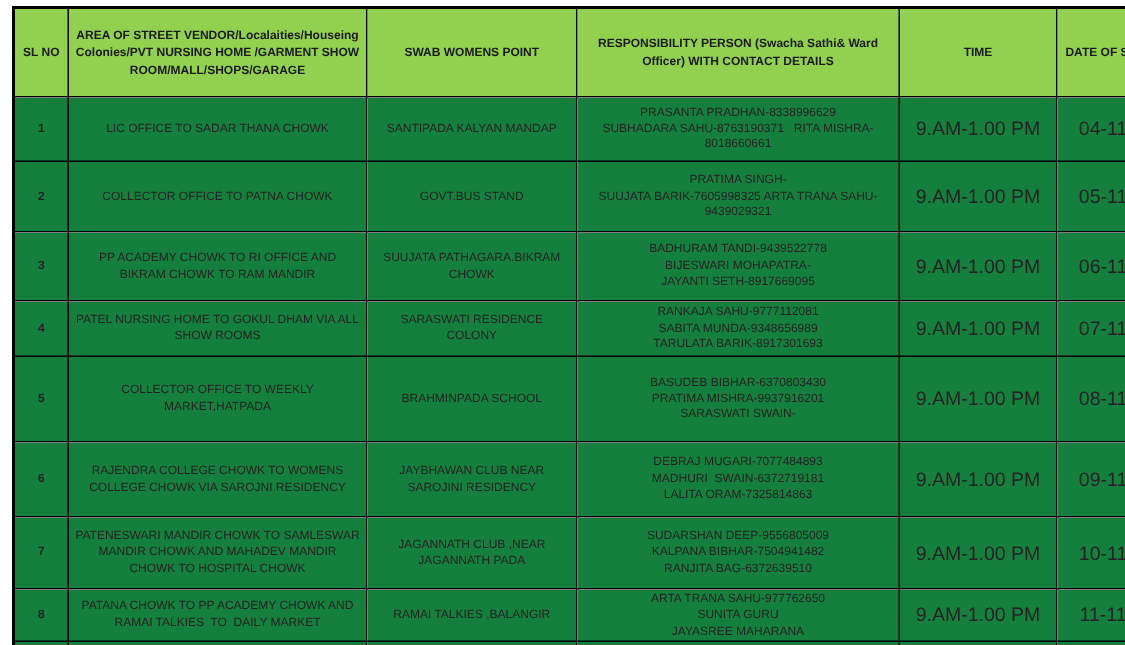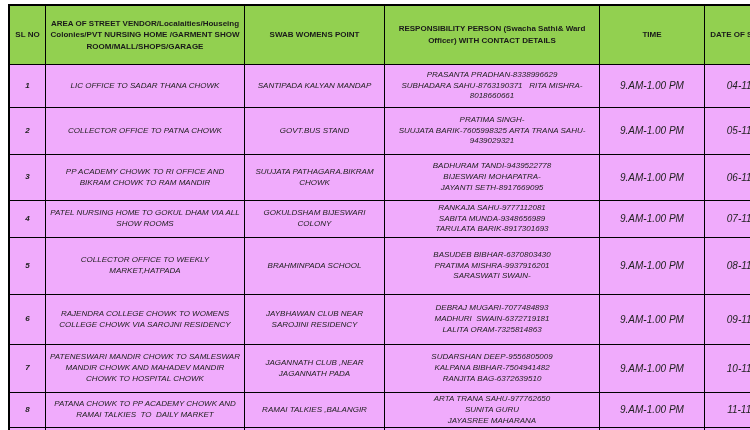--- a/index.html
+++ b/index.html
@@ -37,26 +37,25 @@
     color: #1a1a1a;
     font-size: 8px;
     font-weight: bold;
     height: 56px;
     line-height: 1.45;
   }
   tbody td {
     color: #222222;
     font-size: 8px;
     line-height: 1.35;
-    background: #f0abfc;
-    font-style: italic;
+    background: #15803d;
   }
   td.c-sl { font-weight: bold; }
   td.c-resp { white-space: pre-line; }
-  td.c-time, td.c-date { font-size: 10px; }
+  td.c-time, td.c-date { font-size: 13px; }
   
   .w-sl    { width: 27px; margin-top: 32px; }
   .w-area  { width: 190px; }
   .w-swab  { width: 131px; }
   .w-resp  { width: 206px; margin-left: 13px; }
   .w-time  { width: 96px; margin-top: 12px; }
   .w-date  { width: 86px; }
   
   tbody tr:nth-child(1) { height: 43px; }
   tbody tr:nth-child(2) { height: 47px; }
@@ -115,21 +114,21 @@
       <td class="c-resp">BADHURAM TANDI-9439522778
 BIJESWARI MOHAPATRA-
 JAYANTI SETH-8917669095</td>
       <td class="c-time">9.AM-1.00 PM</td>
       <td class="c-date">06-11-2020</td>
 
     </tr>
         <tr>
       <td class="c-sl">4</td>
       <td class="c-area">PATEL NURSING HOME TO GOKUL DHAM VIA ALL SHOW ROOMS</td>
-      <td class="c-swab">GOKULDSHAM BIJESWARI COLONY</td>
+      <td class="c-swab">SARASWATI RESIDENCE COLONY</td>
       <td class="c-resp">RANKAJA SAHU-9777112081
 SABITA MUNDA-9348656989
 TARULATA BARIK-8917301693</td>
       <td class="c-time">9.AM-1.00 PM</td>
       <td class="c-date">07-11-2020</td>
 
     </tr>
         <tr>
       <td class="c-sl">5</td>
       <td class="c-area">COLLECTOR OFFICE TO WEEKLY MARKET,HATPADA</td>

